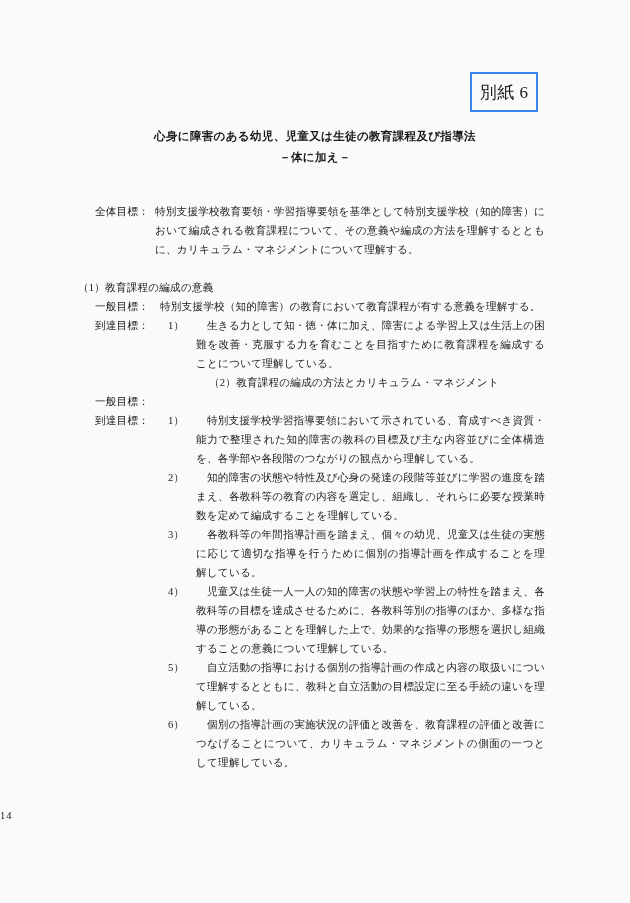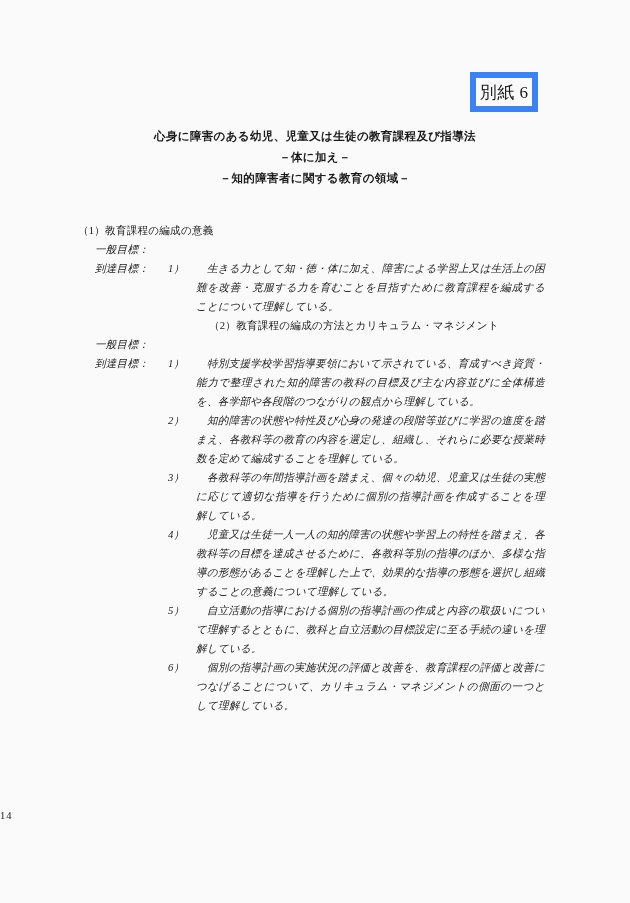--- a/index.html
+++ b/index.html
@@ -29,21 +29,21 @@
     position: absolute;
     left: 470px;
     top: 72px;
     width: 68px;
     height: 40px;
   }
   .header-box {
     width: 100%;
     height: 100%;
     box-sizing: border-box;
-    border: 6px solid #3b82f6;
+    border: 2px solid #3b82f6;
     background: #fafafa;
     display: flex;
     align-items: center;
     justify-content: center;
     font-size: 17px;
     letter-spacing: 0.5px;
     white-space: nowrap;
   }
 
   
@@ -105,21 +105,20 @@
     margin-top: 10px;
     white-space: nowrap;
   }
 
   
   .row {
     display: flex;
     align-items: flex-start;
     margin-left: 95px;
     margin-right: 85px;
-    font-style: italic;
   }
   .row .lbl {
     width: 65px;
     flex: 0 0 65px;
     white-space: nowrap;
   }
   .row .txt {
     flex: 1 1 auto;
     text-align: justify;
     text-justify: inter-ideograph;
@@ -165,32 +164,35 @@
 
 <div class="page">
 
   <div class="header-box-wrap">
     <div class="header-box">別紙 6</div>
   </div>
 
   <div class="titles">
     <div class="title-main">心身に障害のある幼児、児童又は生徒の教育課程及び指導法</div>
     <div class="title-sub">－体に加え－</div>
-    <div class="title-sub">－知的障害者に関する教育の領域－</div>
   </div>
 
   <div class="content">
 
+    <div class="blk goal-overall">
+      <span class="lbl">全体目標：</span><span>特別支援学校教育要領・学習指導要領を基準として特別支援学校（知的障害）において編成される教育課程について、その意義や編成の方法を理解するとともに、カリキュラム・マネジメントについて理解する。</span>
+    </div>
 
     <div class="spacer-sm"></div>
 
     <div class="sec-head">（1）教育課程の編成の意義</div>
 
     <div class="row">
       <span class="lbl">一般目標：</span>
+      <span class="txt">特別支援学校（知的障害）の教育において教育課程が有する意義を理解する。</span>
     </div>
 
     <div class="row">
       <span class="lbl">到達目標：</span>
       <div class="num-list">
         <div class="num-item">
           <span class="num">1）</span>
           <span class="num-txt">生きる力として知・徳・体に加え、障害による学習上又は生活上の困難を改善・克服する力を育むことを目指すために教育課程を編成することについて理解している。</span>
         </div>
       </div>

